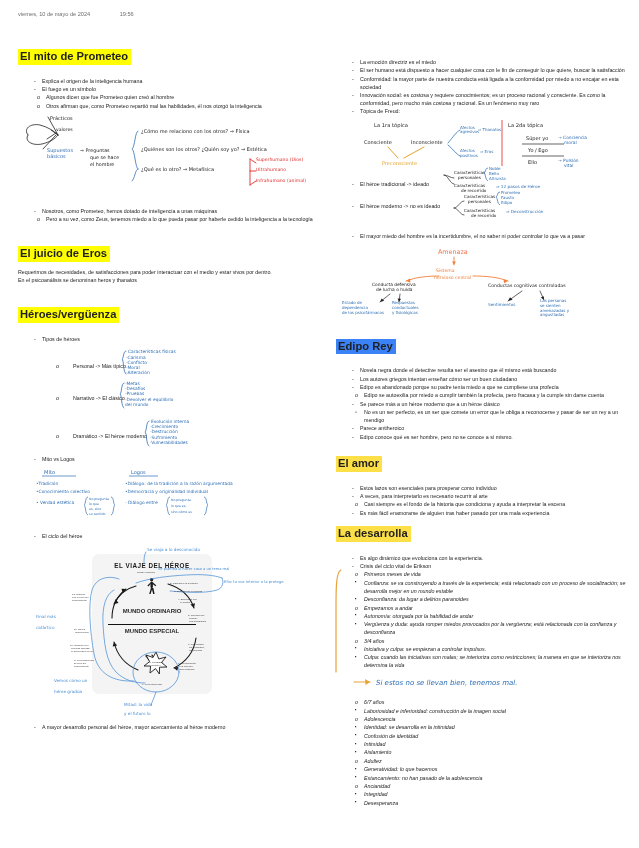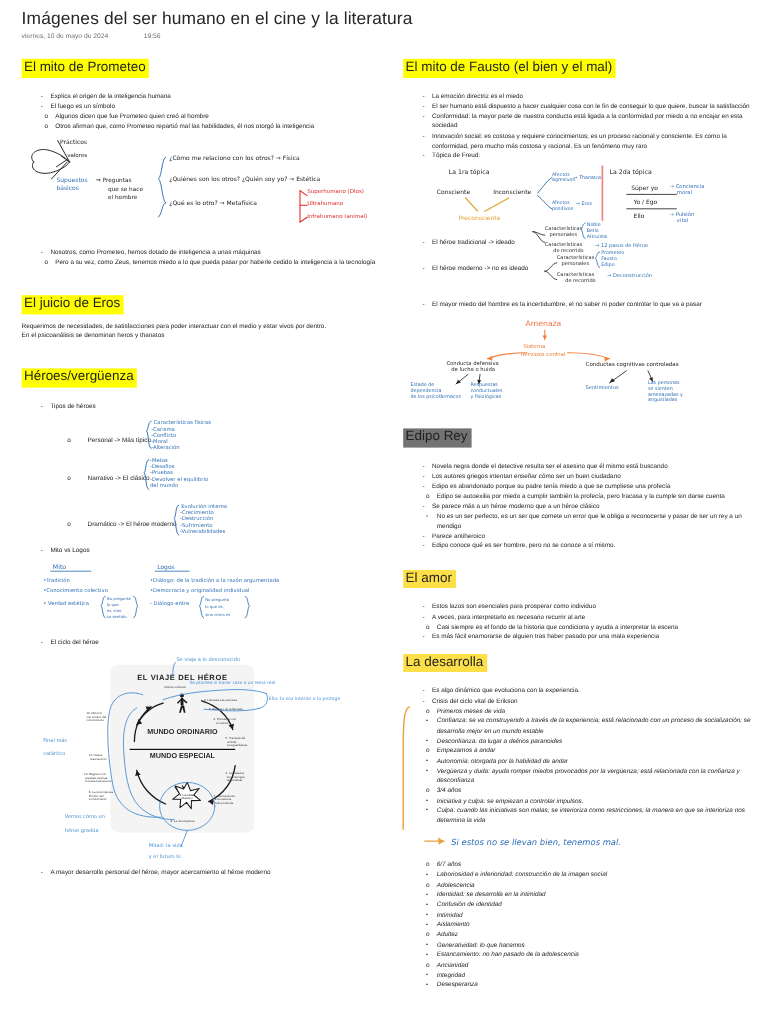--- a/index.html
+++ b/index.html
@@ -24,25 +24,25 @@
   .doc-meta { margin-top:3px; font-size:5.6px; color:#6d6d6d; }
   .doc-meta .time { margin-left:28px; }
 
   
   .col { position:absolute; top:46px; }
   .col-left  { left:18px;  width:300px; }
   .col-right { left:336px; width:296px; }
 
   
   h2.sec {
-    font-size: 11.2px; font-weight: 400; margin:0; padding:1px 3px 1px 2px;
+    font-size: 11.2px; font-weight: 700; margin:0; padding:1px 3px 1px 2px;
     display:inline-block; line-height:1.22; color:#1f1f1f;
   }
   .hl-yellow { background:#ffff00; }
-  .hl-cyan   { background:#737373; }
+  .hl-cyan   { background:#3b82f6; }
   .hl-blue   { background:#fde047; }
 
   
   ul.lvl { list-style:none; margin:0; padding:0; }
   ul.lvl > li {
     position:relative; font-size:5.3px; line-height:1.52; color:#1c1c1c;
     padding-left:10px; margin-bottom:0.3px;
   }
   ul.lvl > li > .mk {
     position:absolute; left:2px; top:0; font-size:5.3px; color:#1c1c1c;
@@ -84,21 +84,20 @@
   .hero-axis {
     position:absolute; left:90px; top:82px; width:88px; height:1.4px; background:#111;
   }
 </style>
 </head>
 <body>
 
 <div class="page">
 
   <div class="doc-header">
-    <div class="doc-title">Imágenes del ser humano en el cine y la literatura</div>
     <div class="doc-meta">
       <span>viernes, 10 de mayo de 2024</span>
       <span class="time">19:56</span>
     </div>
   </div>
 
   <div class="col col-left">
 
     
     <h2 class="sec hl-yellow">El mito de Prometeo</h2>
@@ -341,21 +340,20 @@
     </div>
 
     <ul class="lvl l1" style="margin-top:6px;">
       <li><span class="mk">-</span><span>A mayor desarrollo personal del héroe, mayor acercamiento al héroe moderno</span></li>
     </ul>
   </div>
 
   <div class="col col-right">
 
     
-    <h2 class="sec hl-yellow">El mito de Fausto (el bien y el mal)</h2>
     <div class="gap-m"></div>
     <ul class="lvl l1">
       <li><span class="mk">-</span><span>La emoción directriz es el miedo</span></li>
       <li><span class="mk">-</span><span>El ser humano está dispuesto a hacer cualquier cosa con le fin de conseguir lo que quiere, buscar la satisfacción</span></li>
       <li><span class="mk">-</span><span>Conformidad: la mayor parte de nuestra conducta está ligada a la conformidad por miedo a no encajar en esta sociedad</span></li>
       <li><span class="mk">-</span><span>Innovación social: es costosa y requiere conocimientos; es un proceso racional y consciente. Es como la conformidad, pero mucho más costosa y racional. Es un fenómeno muy raro</span></li>
       <li><span class="mk">-</span><span>Tópica de Freud:</span></li>
     </ul>
 
     

